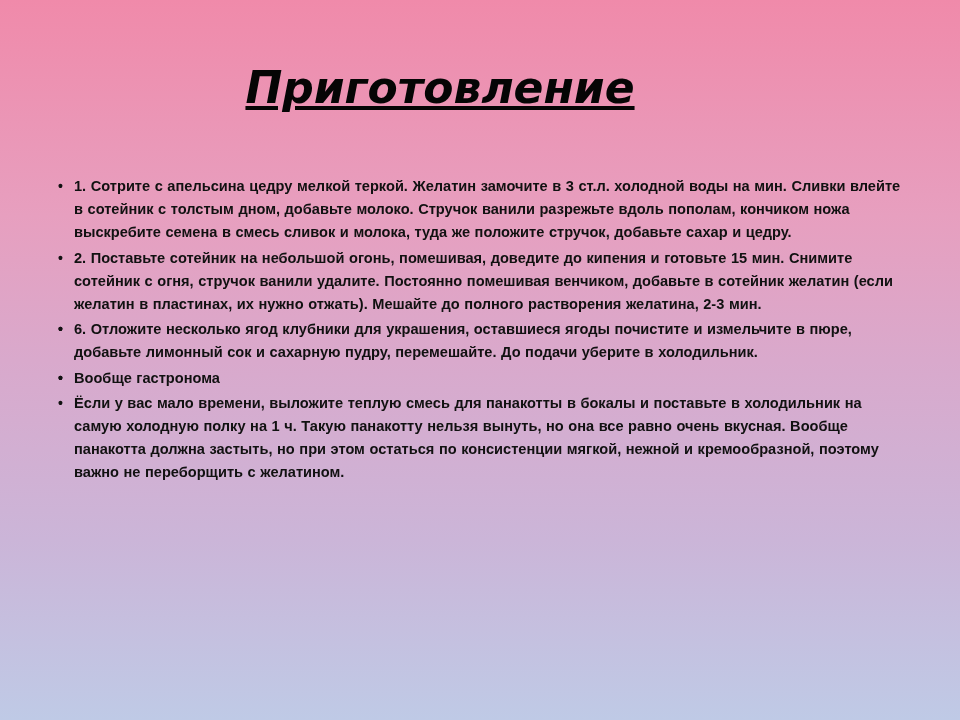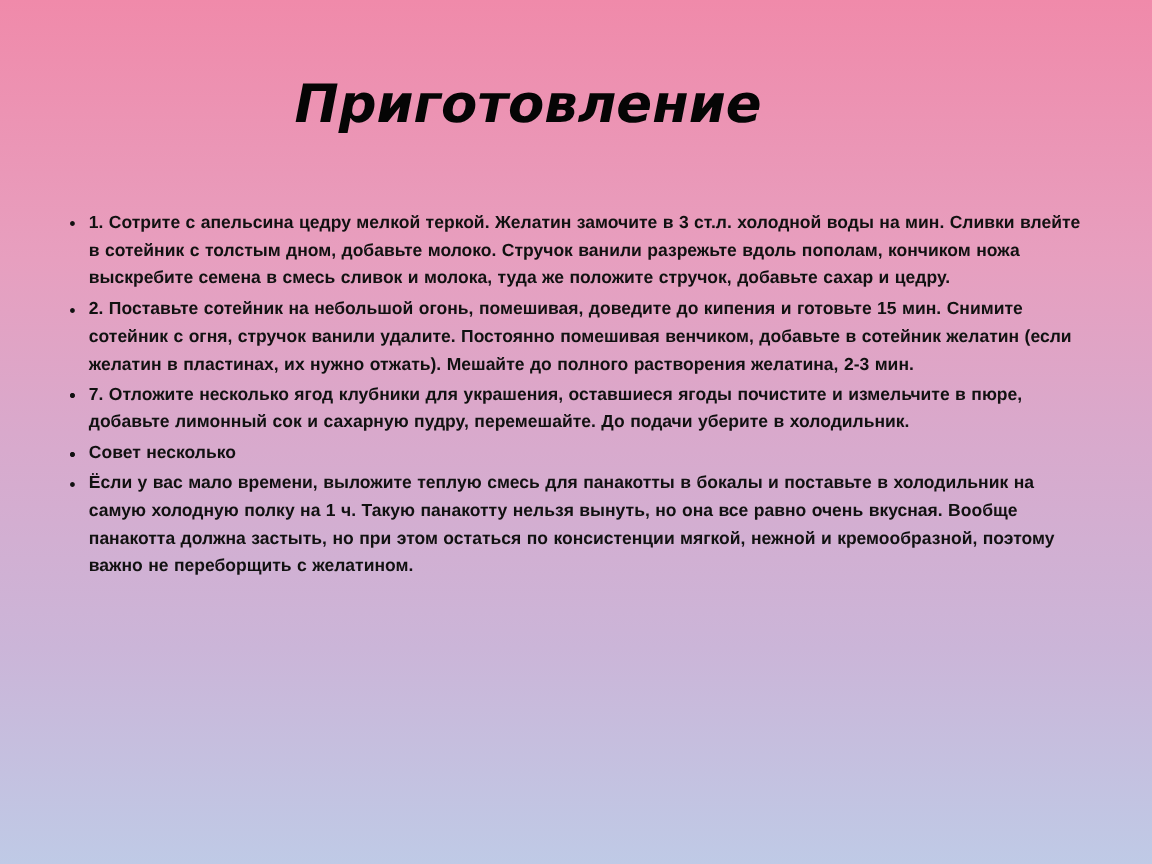--- a/index.html
+++ b/index.html
@@ -26,20 +26,21 @@
       top: 62px;
       width: 880px;
       text-align: center;
       font-family: "DejaVu Sans", sans-serif;
       font-weight: bold;
       font-style: italic;
       font-size: 44px;
       letter-spacing: 0px;
       color: #050505;
       margin: 0;
+      text-decoration: underline;
     }
     .content {
       position: absolute;
       left: 52px;
       top: 175px;
       width: 860px;
       margin: 0;
       padding: 0;
       list-style: none;
     }
@@ -75,27 +76,27 @@
     </li>
     <li class="item">
       <span class="bullet">•</span>
       <span> 2. Поставьте сотейник на небольшой огонь, помешивая, доведите до кипения и готовьте 15 мин. Снимите сотейник с огня, стручок ванили удалите. Постоянно помешивая венчиком, добавьте в сотейник желатин (если желатин в пластинах, их нужно отжать). Мешайте до полного растворения желатина, 2-3 мин.</span>
     </li>
     <li class="item">
       <span class="bullet">•</span>
     </li>
     <li class="item">
       <span class="bullet">•</span>
-      <span> 7. Отложите несколько ягод клубники для украшения, оставшиеся ягоды почистите и измельчите в пюре, добавьте лимонный сок и сахарную пудру, перемешайте. До подачи уберите в холодильник.</span>
+      <span> 6. Отложите несколько ягод клубники для украшения, оставшиеся ягоды почистите и измельчите в пюре, добавьте лимонный сок и сахарную пудру, перемешайте. До подачи уберите в холодильник.</span>
     </li>
     <li class="item">
       <span class="bullet">•</span>
     </li>
     <li class="item">
       <span class="bullet">•</span>
-      <span>Совет несколько</span>
+      <span>Вообще гастронома</span>
     </li>
     <li class="item">
       <span class="bullet">•</span>
       <span> Ёсли у вас мало времени, выложите теплую смесь для панакотты в бокалы и поставьте в холодильник на самую холодную полку на 1 ч. Такую панакотту нельзя вынуть, но она все равно очень вкусная. Вообще панакотта должна застыть, но при этом остаться по консистенции мягкой, нежной и кремообразной, поэтому важно не переборщить с желатином.</span>
     </li>
   </ul>
 </div>
 
 </body></html>

